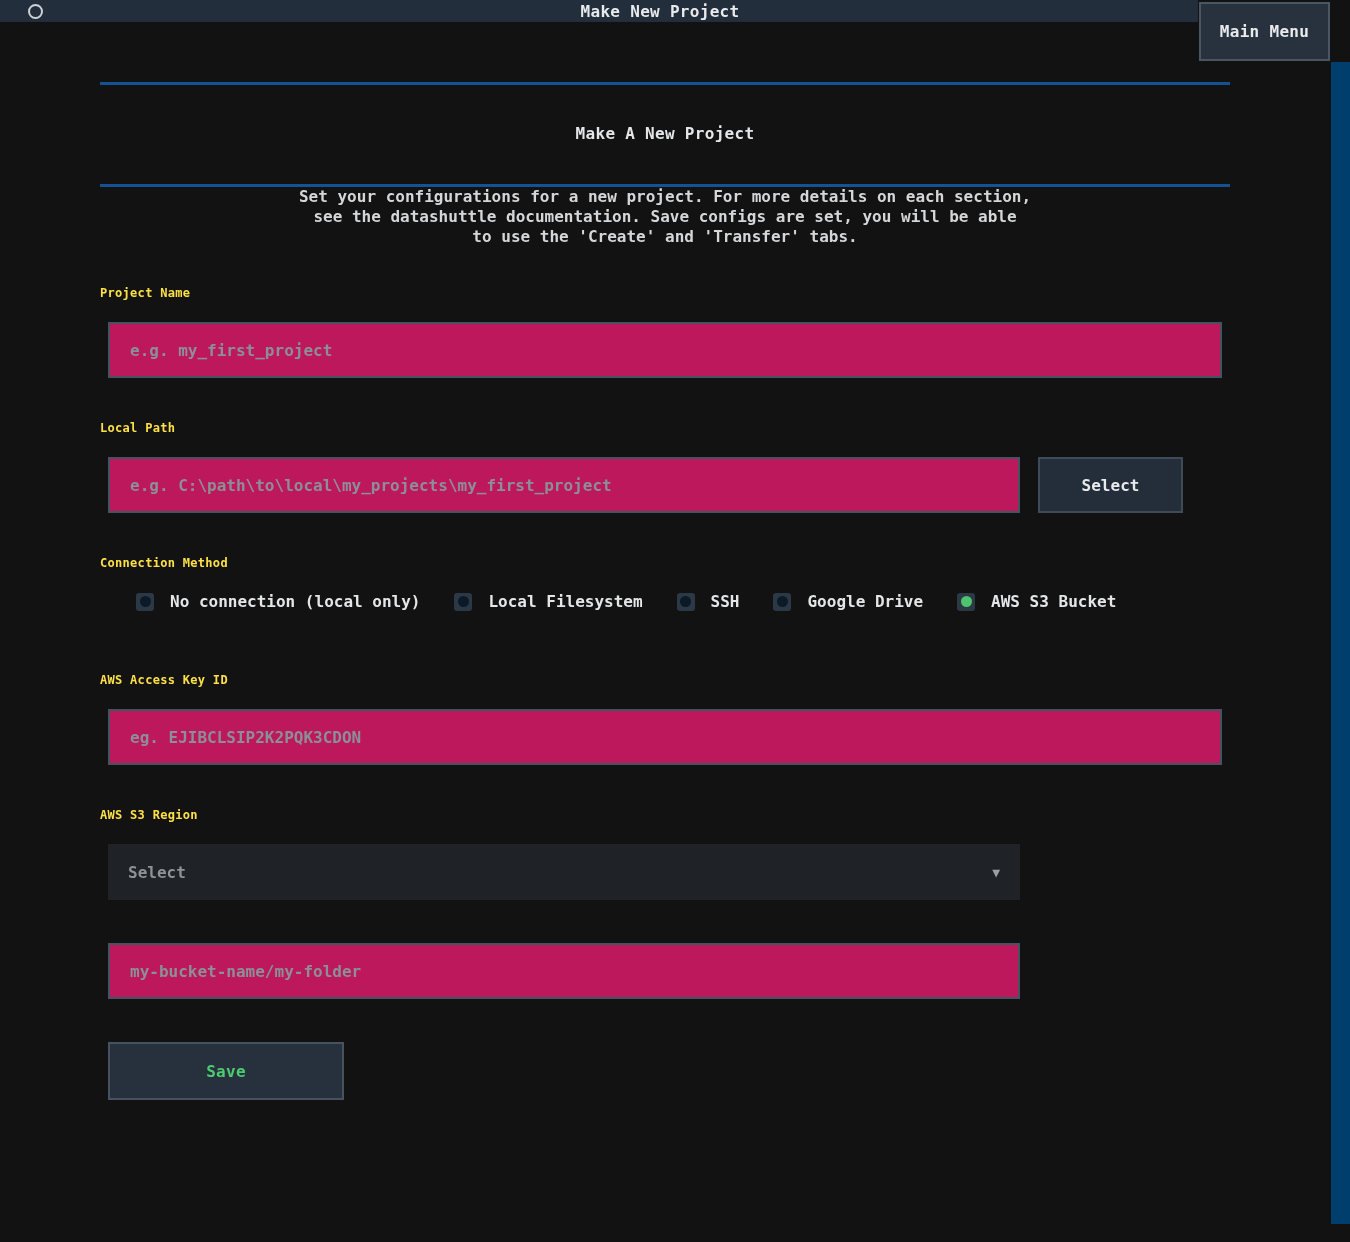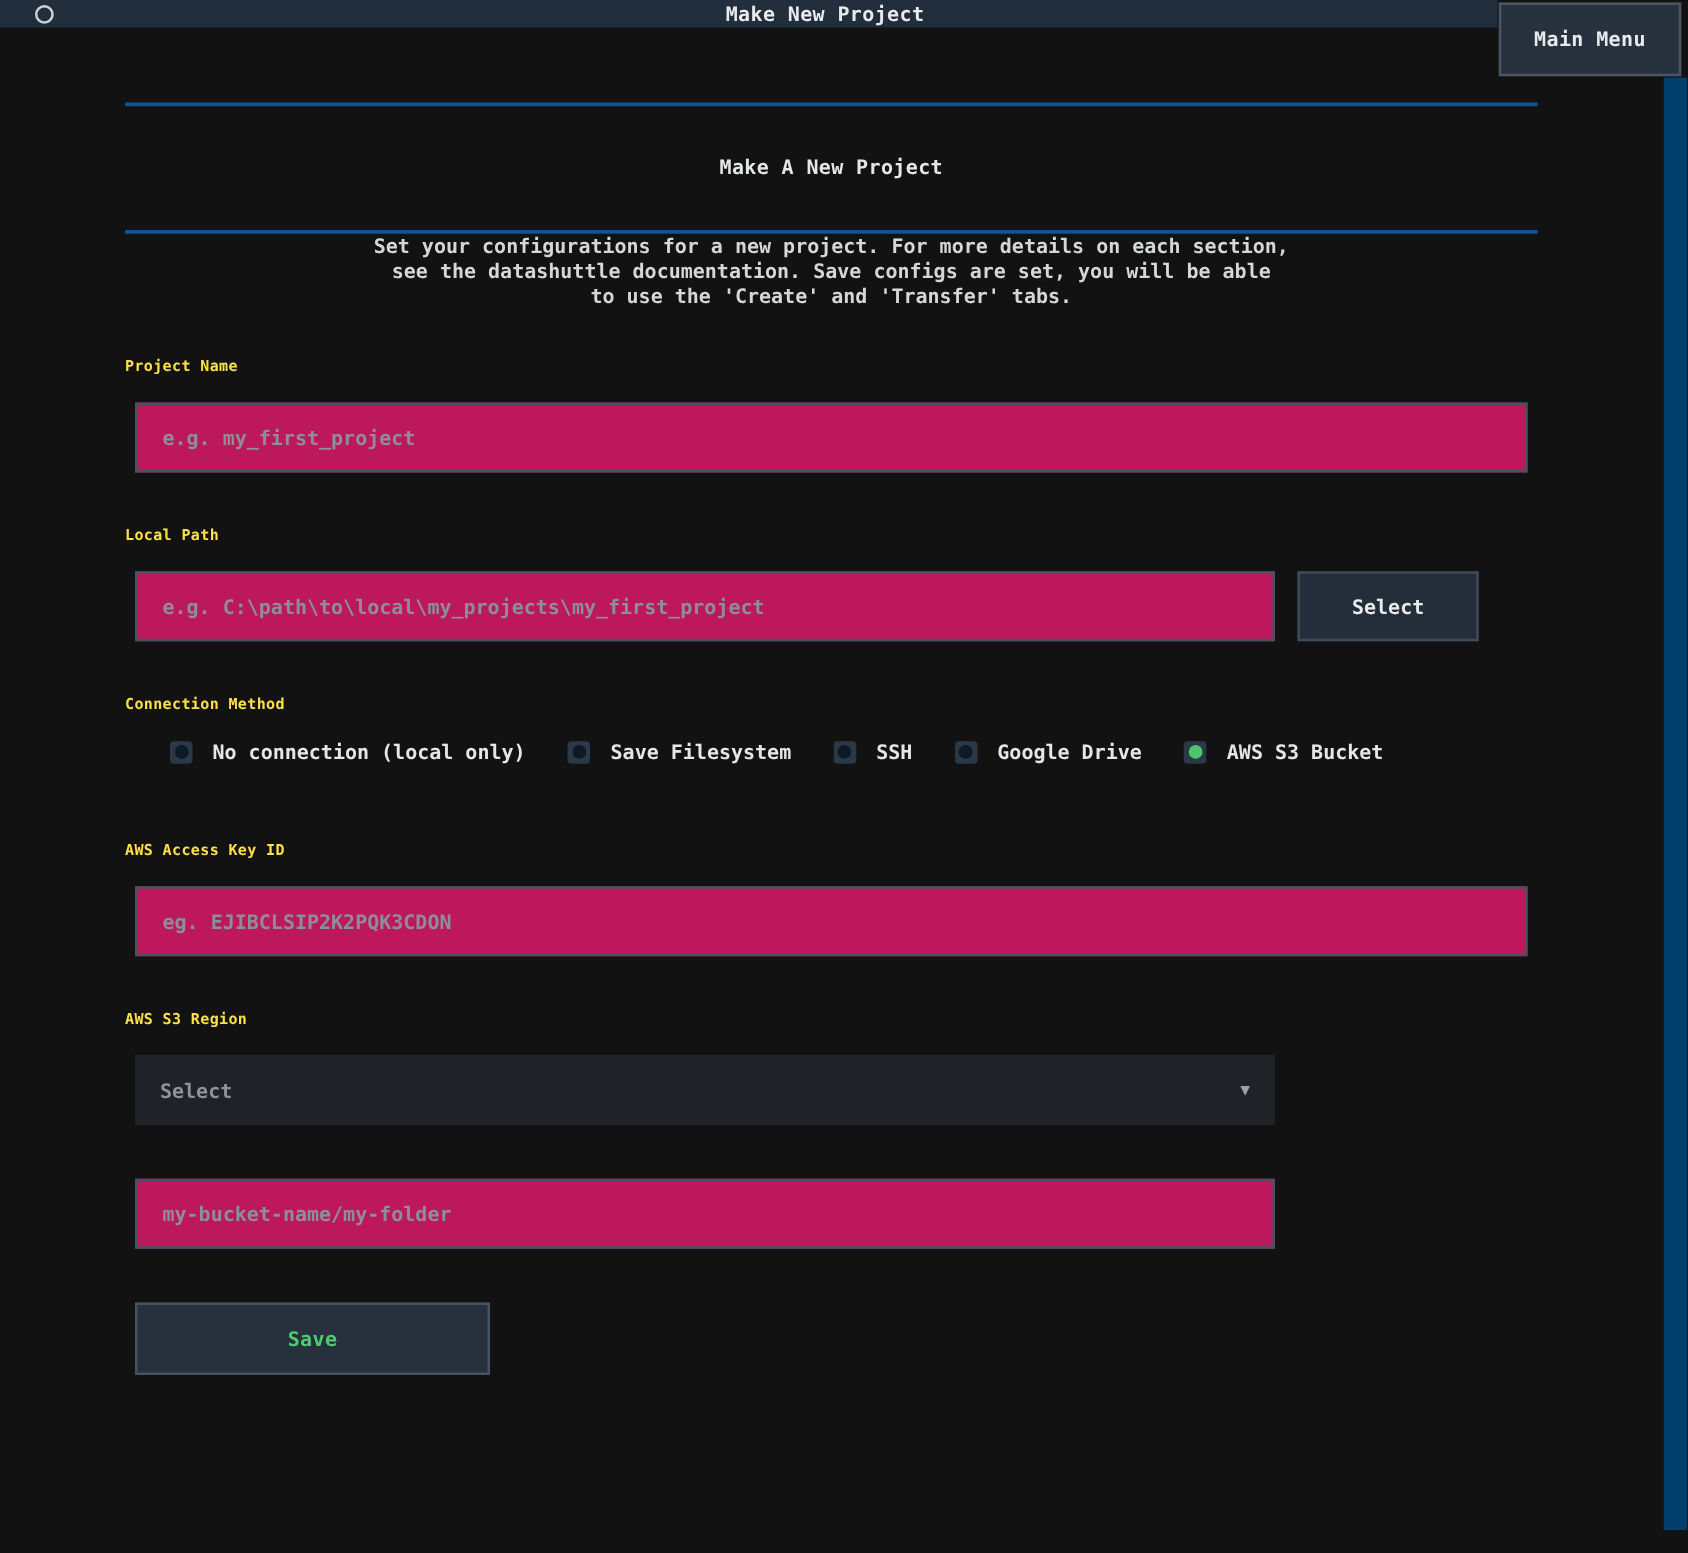--- a/index.html
+++ b/index.html
@@ -12,21 +12,21 @@
   .topbar{position:absolute;left:0;top:0;width:1198px;height:22px;background:#222e3c;}
   .topbar-title{
     position:absolute;left:0;top:2px;width:1320px;text-align:center;
     font-weight:700;font-size:16px;color:#e8eaec;letter-spacing:.3px;
   }
   .window-circle{
     position:absolute;left:28px;top:4px;width:11px;height:11px;
     border:2px solid #ccd1d5;border-radius:50%;cursor:pointer;
   }
   .main-menu-btn{
-    position:absolute;left:1199px;top:2px;width:146px;height:59px;box-sizing:border-box;
+    position:absolute;left:1199px;top:2px;width:131px;height:59px;box-sizing:border-box;
     background:#28323f;border:2px solid #4a5663;color:#e8eaec;
     font-weight:700;font-size:16px;letter-spacing:.3px;
     display:flex;align-items:center;justify-content:center;cursor:pointer;
   }
   
   .scrollbar-track{position:absolute;left:1331px;top:62px;width:19px;height:1162px;background:#003e6d;cursor:pointer;}
   
   .content{position:absolute;left:100px;top:82px;width:1130px;}
   .rule{height:3px;background:#135393;}
   .page-title{
@@ -71,21 +71,21 @@
   
   .dropdown{
     margin-left:8px;width:912px;height:56px;box-sizing:border-box;background:#1f2226;
     display:flex;align-items:center;justify-content:space-between;
     padding:0 20px 0 20px;cursor:pointer;
   }
   .dropdown-value{color:#8e9398;font-weight:700;font-size:16px;}
   .dropdown-chevron{color:#9aa0a5;font-size:13px;}
   
   .save-btn{
-    margin:43px 0 0 8px;width:284px;height:58px;box-sizing:border-box;
+    margin:43px 0 0 8px;width:236px;height:58px;box-sizing:border-box;
     background:#27313d;border:2px solid #46525f;color:#4ecb71;
     font-family:"DejaVu Sans Mono",monospace;font-weight:700;font-size:16px;
     display:flex;align-items:center;justify-content:center;cursor:pointer;letter-spacing:.3px;
   }
 </style>
 </head>
 <body>
 
 <div class="topbar">
   <span class="window-circle"></span>
@@ -132,21 +132,21 @@
       <div class="radio-group">
         <span class="radio-box">
             <span class="radio-dot"></span>
           </span>
         <span class="radio-label">No connection (local only)</span>
       </div>
       <div class="radio-group">
         <span class="radio-box">
             <span class="radio-dot"></span>
           </span>
-        <span class="radio-label">Save Filesystem</span>
+        <span class="radio-label">Local Filesystem</span>
       </div>
       <div class="radio-group">
         <span class="radio-box">
             <span class="radio-dot"></span>
           </span>
         <span class="radio-label">SSH</span>
       </div>
       <div class="radio-group">
         <span class="radio-box">
             <span class="radio-dot"></span>

